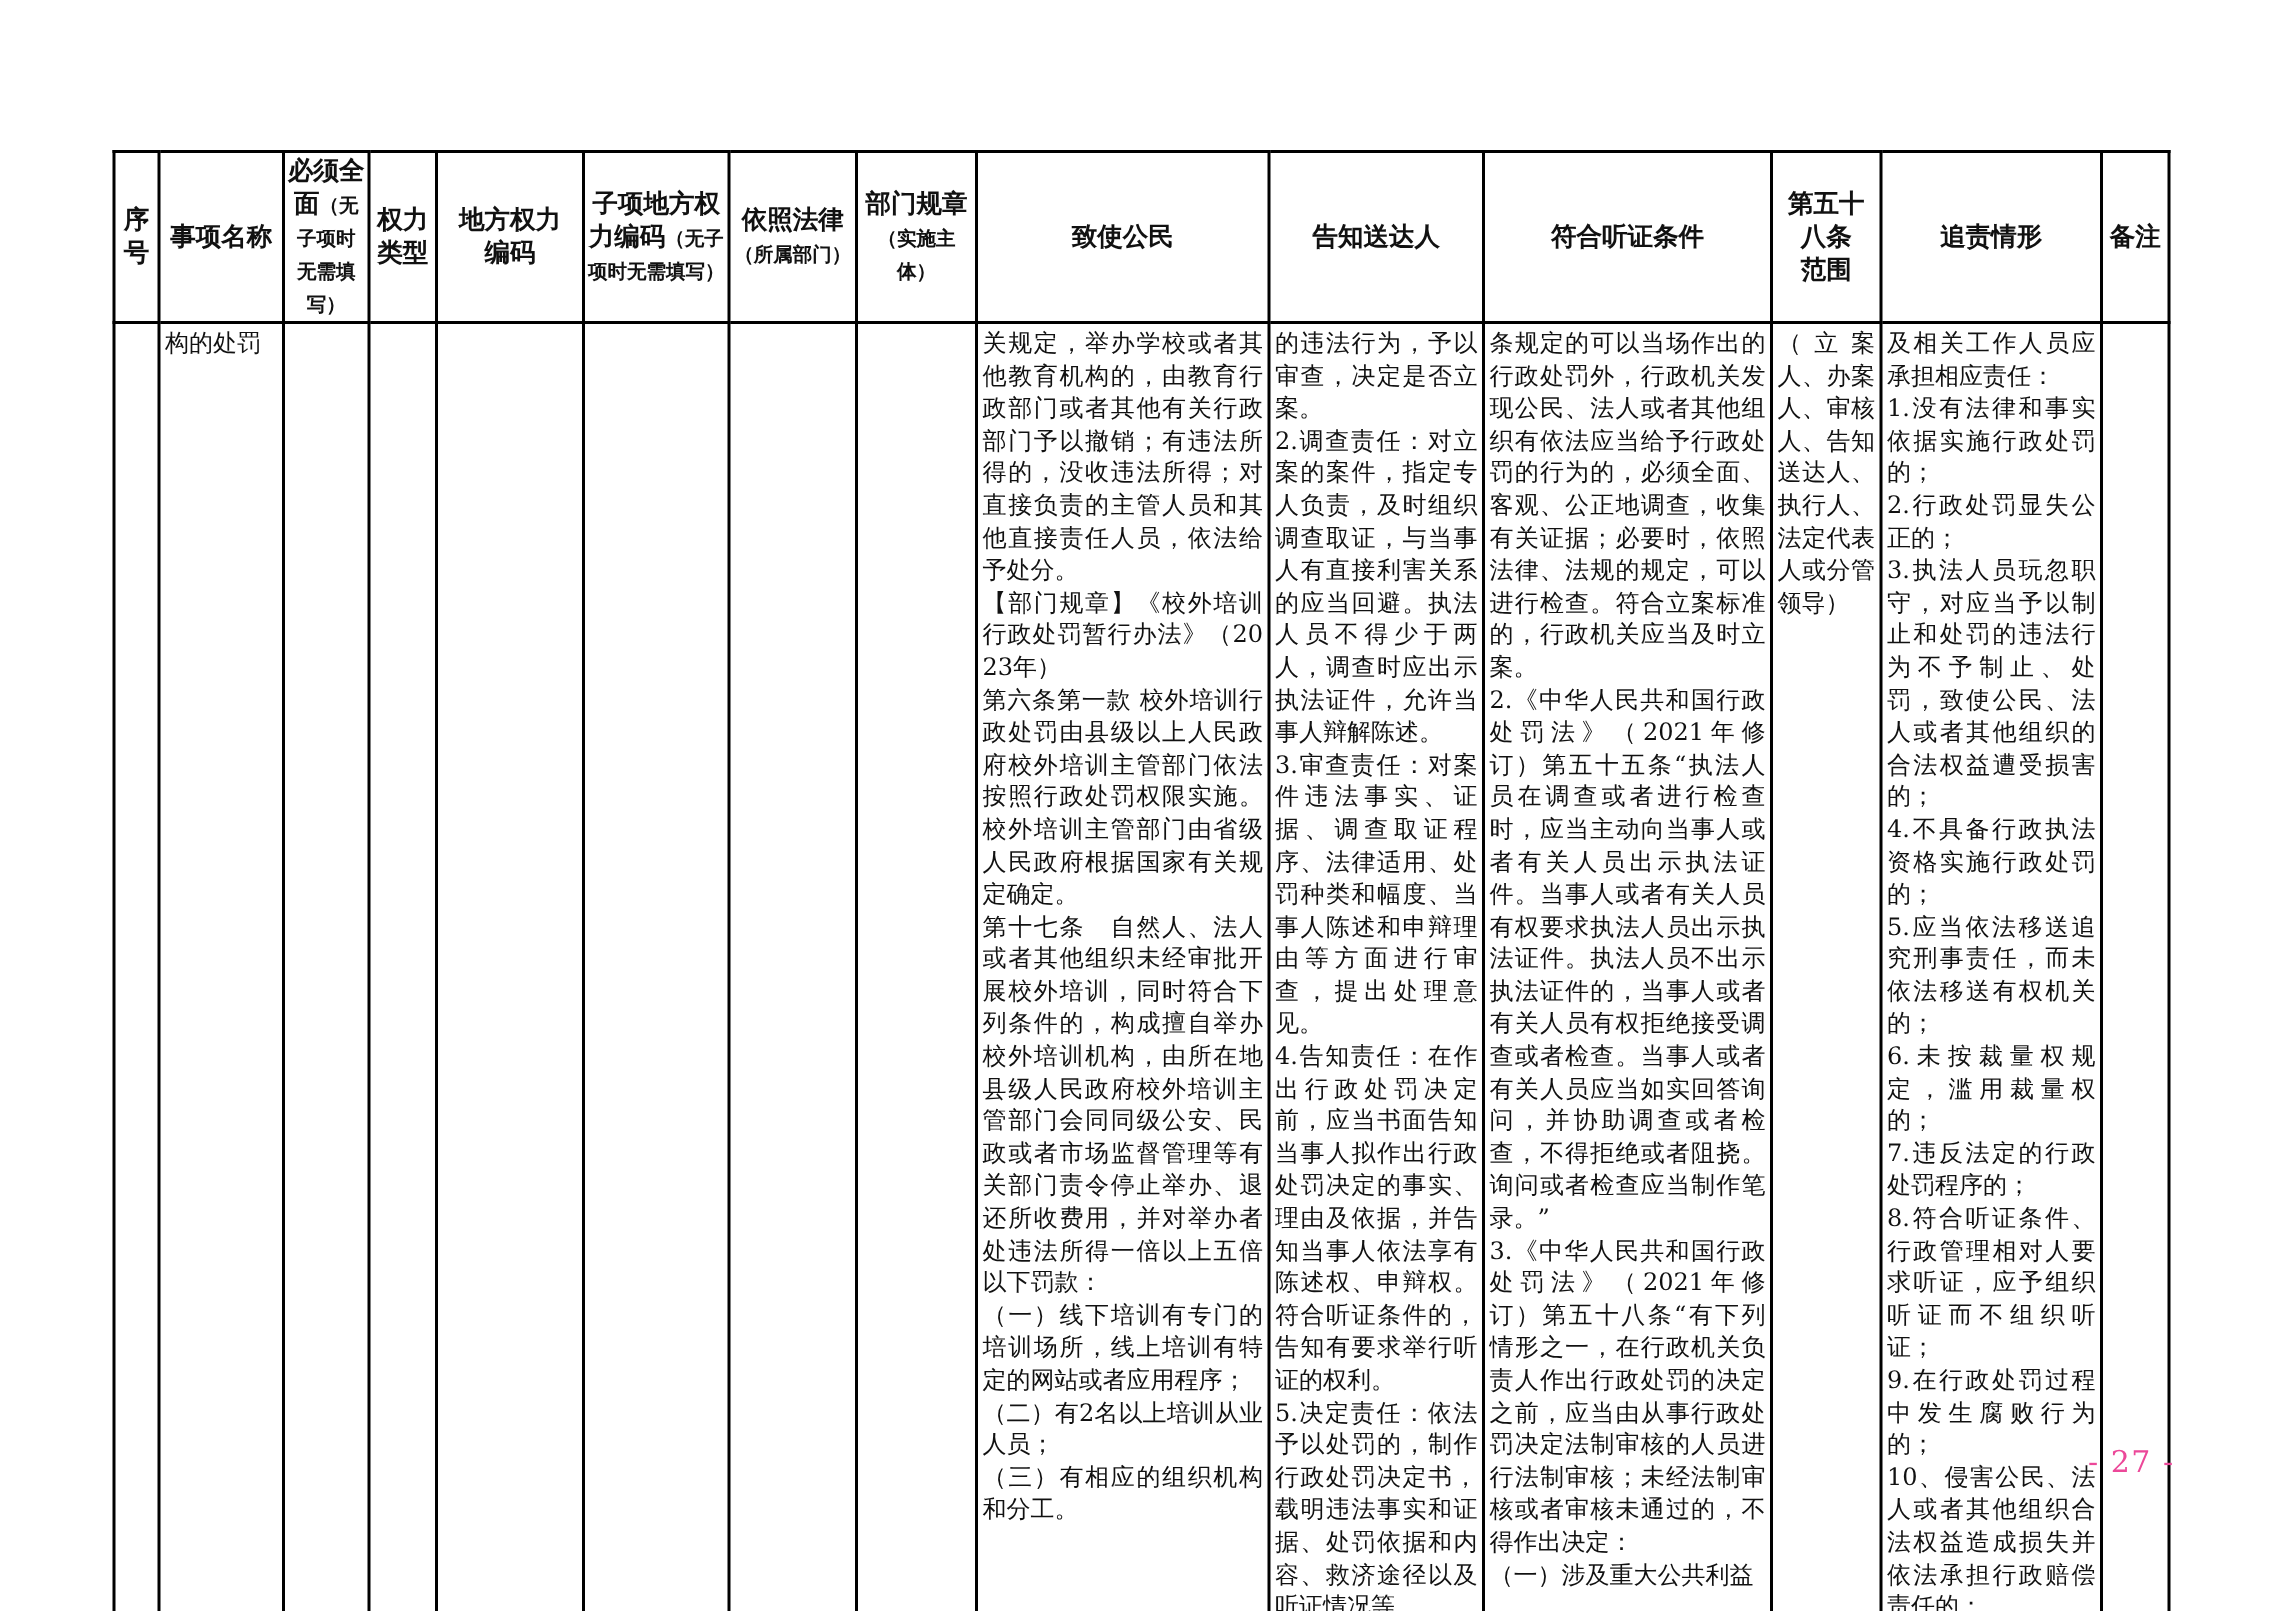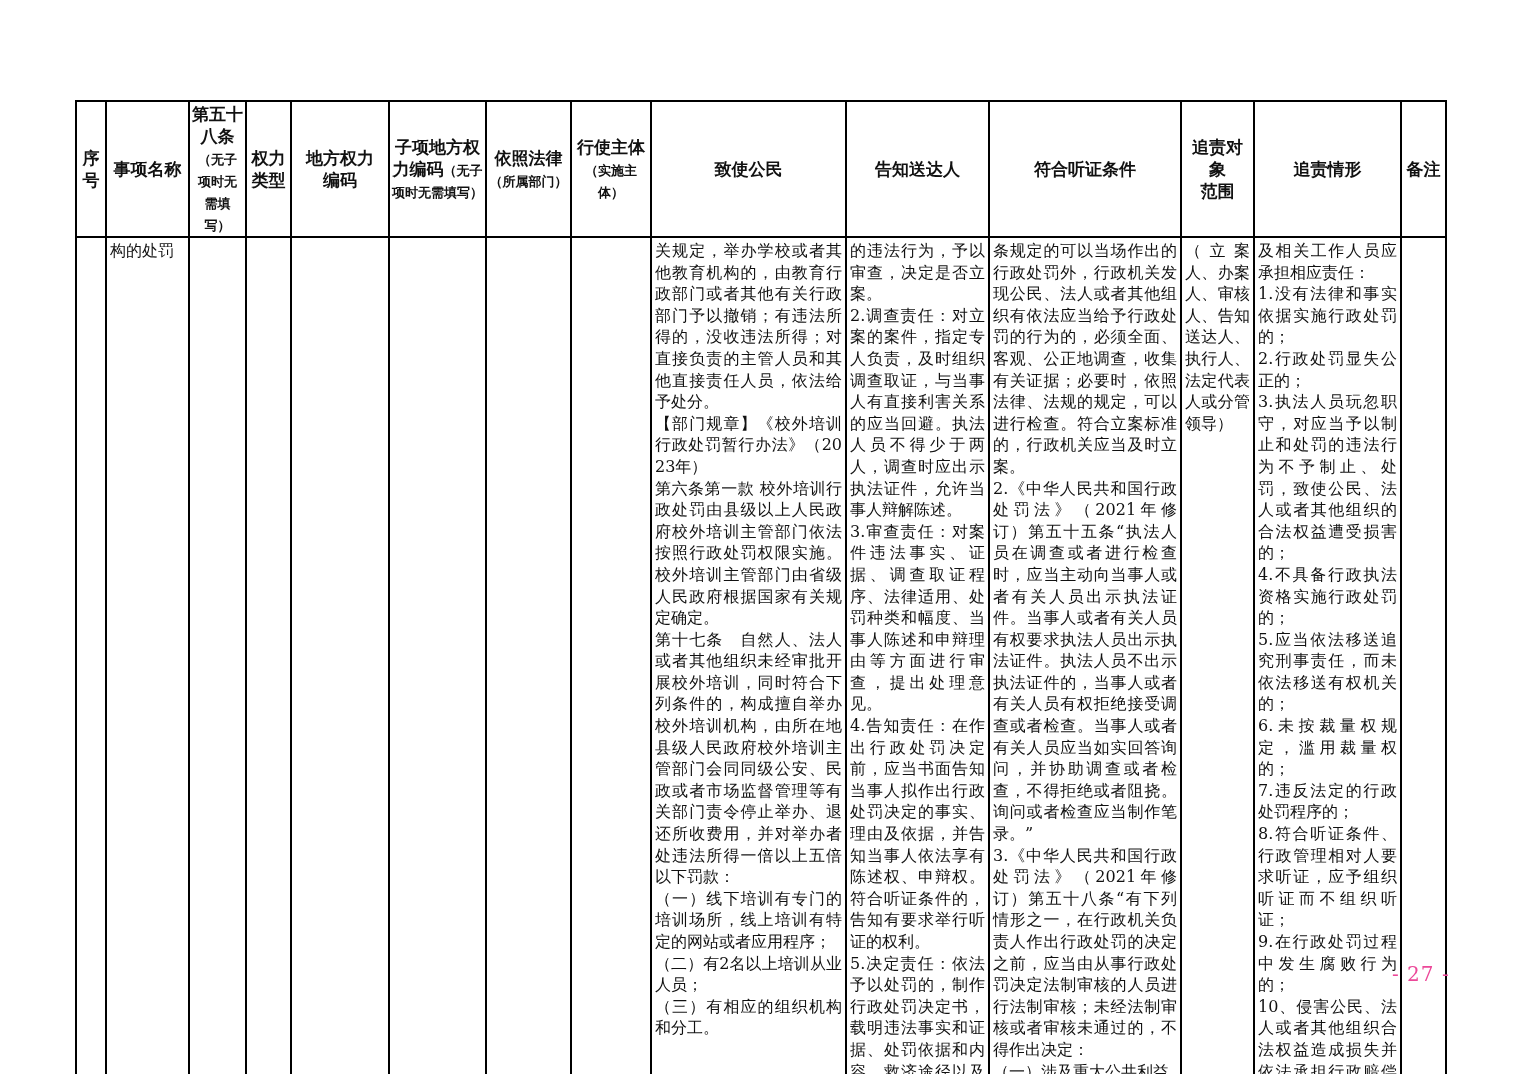--- a/index.html
+++ b/index.html
@@ -90,31 +90,31 @@
         <col style="width:143px">
         <col style="width:192px">
         <col style="width:73px">
       <col style="width:147px">
         <col style="width:45px">
     </colgroup>
     <thead>
       <tr>
         <th><span>序号</span><span class="sub-label"></span></th>
         <th><span>事项名称</span><span class="sub-label"></span></th>
-        <th><span>第五十八条</span><span class="sub-label">（无子项时无需填写）</span></th>
+        <th><span>必须全面</span><span class="sub-label">（无子项时无需填写）</span></th>
         <th><span>权力类型</span><span class="sub-label"></span></th>
         <th><span>地方权力
 编码</span><span class="sub-label"></span></th>
         <th><span>子项地方权力编码</span><span class="sub-label">（无子项时无需填写）</span></th>
         <th><span>依照法律</span><span class="sub-label">（所属部门）</span></th>
-        <th><span>行使主体</span><span class="sub-label">（实施主体）</span></th>
+        <th><span>部门规章</span><span class="sub-label">（实施主体）</span></th>
         <th><span>致使公民</span><span class="sub-label"></span></th>
         <th><span>告知送达人</span><span class="sub-label"></span></th>
         <th><span>符合听证条件</span><span class="sub-label"></span></th>
-        <th><span>追责对象
+        <th><span>第五十八条
 范围</span><span class="sub-label"></span></th>
         <th><span>追责情形</span><span class="sub-label"></span></th>
         <th><span>备注</span><span class="sub-label"></span></th>
       </tr>
     </thead>
     <tbody>
       <tr>
         <td></td>
         <td class="item-name-cell">构的处罚</td>
         <td></td>

